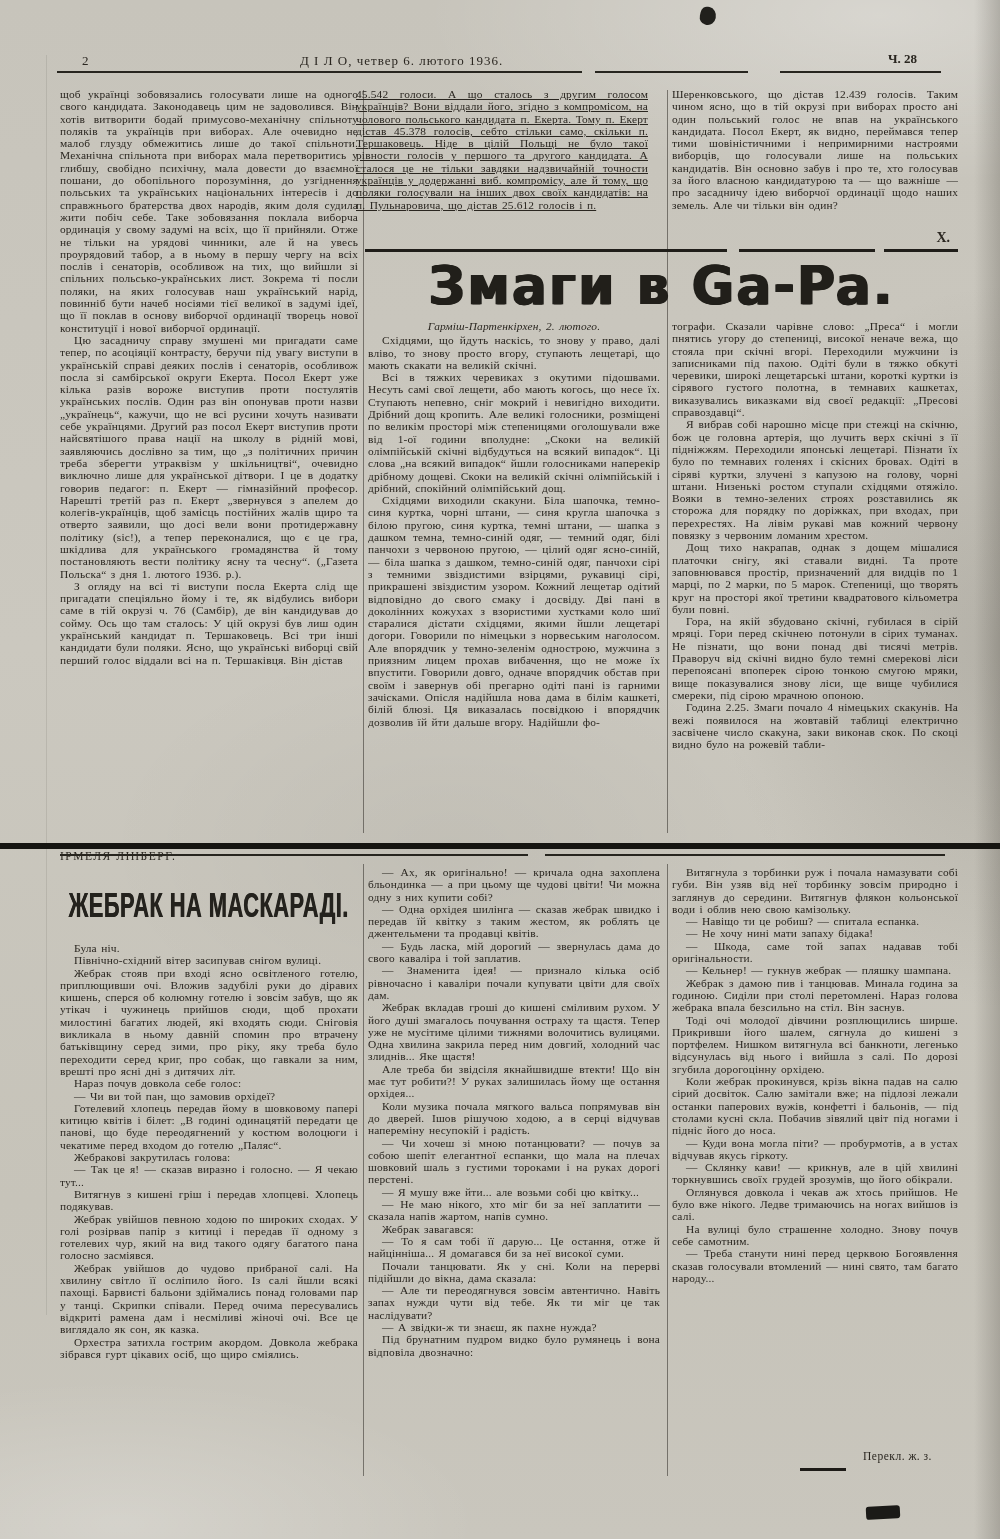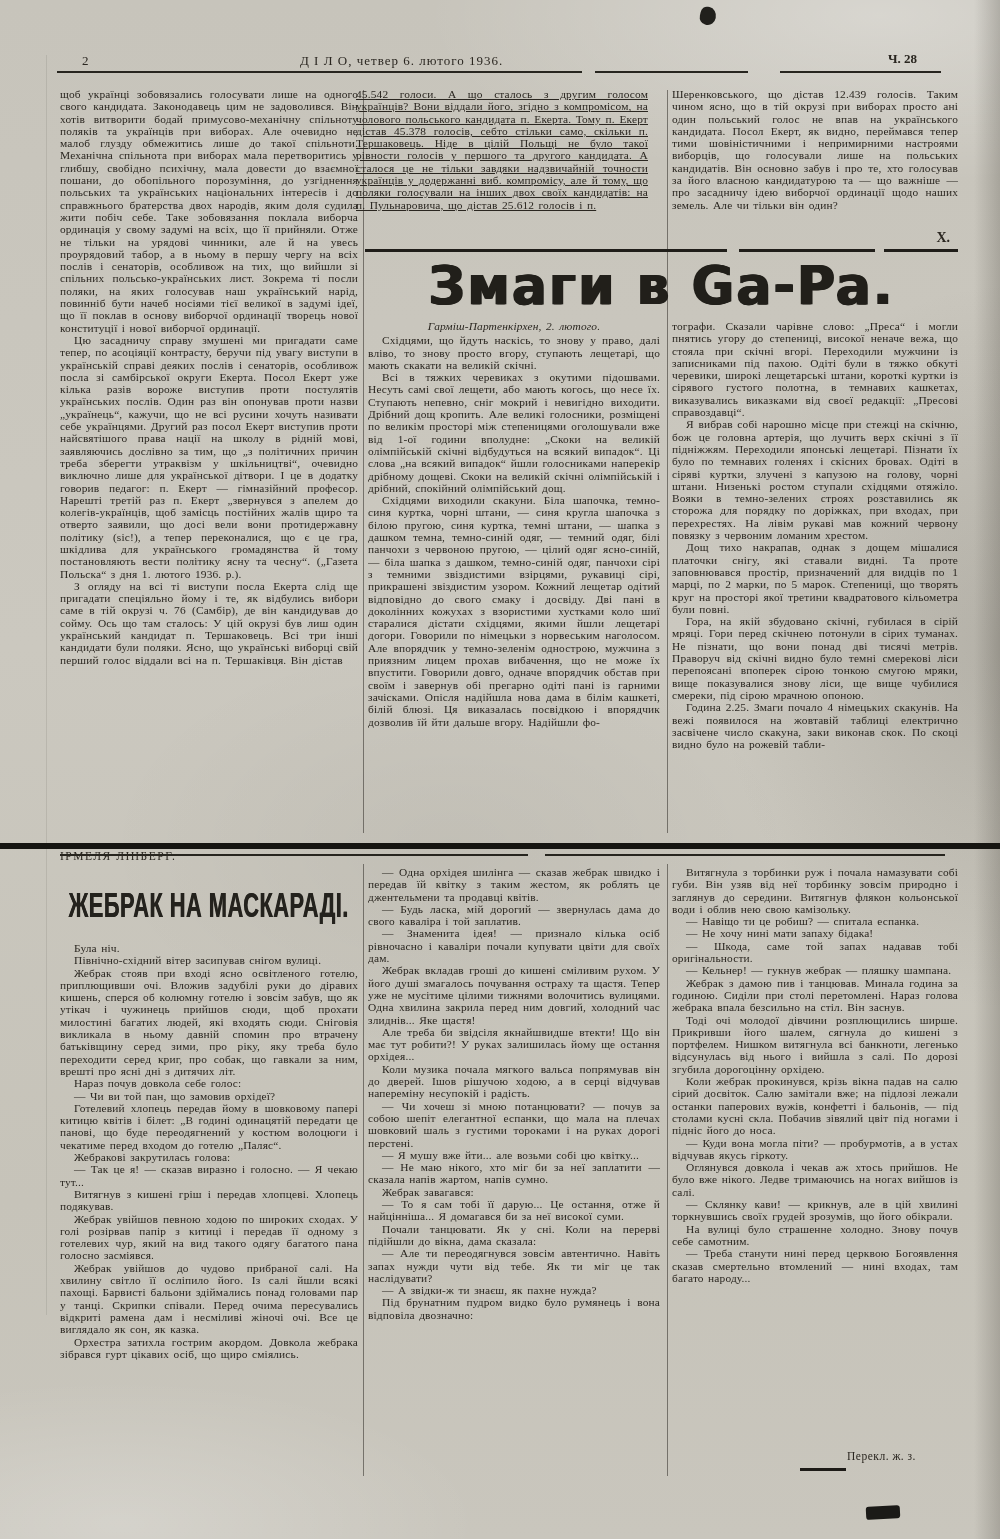--- a/index.html
+++ b/index.html
@@ -48,21 +48,21 @@
   .section-line.s2{left:545px;width:400px;}
 
   .feu-byline{position:absolute;left:60px;top:850px;font-size:11.5px;letter-spacing:1.5px;}
   .feu-title{position:absolute;left:60px;top:892px;width:298px;text-align:center;}
   .feu-title span{display:inline-block;font-family:"Liberation Sans",sans-serif;font-weight:bold;
     font-size:23px;letter-spacing:0.5px;color:#24221d;transform:scaleY(1.5) scaleX(0.95);
     transform-origin:center;text-shadow:0.5px 0 0 currentColor;}
 
   .signature-x{position:absolute;left:672px;top:230px;width:278px;text-align:right;
     font-size:14px;font-weight:bold;}
-  .translator{position:absolute;left:648px;top:1450px;width:268px;text-align:right;
+  .translator{position:absolute;left:664px;top:1450px;width:268px;text-align:right;
     font-size:11.5px;letter-spacing:0.5px;}
   .translator-dash{position:absolute;left:800px;top:1468px;width:46px;height:3px;background:#1d1b17;}
 </style>
 </head>
 <body>
 
 <div class="page">
 
   <div class="edge-shade"></div>
   <div class="fold-line"></div>
@@ -126,20 +126,21 @@
       <p>— Чи ви той пан, що замовив орхідеї?</p>
       <p>Готелевий хлопець передав йому в шовковому папері китицю квітів і білет: „В годині одинацятій передати це панові, що буде переодягнений у костюм волоцюги і чекатиме перед входом до готелю „Паляс“.</p>
       <p>Жебракові закрутилась голова:</p>
       <p>— Так це я! — сказав виразно і голосно. — Я чекаю тут...</p>
       <p>Витягнув з кишені гріш і передав хлопцеві. Хлопець подякував.</p>
       <p>Жебрак увійшов певною ходою по широких сходах. У голі розірвав папір з китиці і передав її одному з готелевих чур, який на вид такого одягу багатого пана голосно засміявся.</p>
       <p>Жебрак увійшов до чудово прибраної салі. На хвилину світло її осліпило його. Із салі йшли всякі пахощі. Барвисті бальони здіймались понад головами пар у танці. Скрипки співали. Перед очима пересувались відкриті рамена дам і несміливі жіночі очі. Все це виглядало як сон, як казка.</p>
       <p>Орхестра затихла гострим акордом. Довкола жебрака зібрався гурт цікавих осіб, що щиро сміялись.</p>
     </div>
   <div class="col" style="left:368px;top:866px;width:292px;height:610px;">
+      <p>— Ах, як оригінально! — кричала одна захоплена бльондинка — а при цьому ще чудові цвіти! Чи можна одну з них купити собі?</p>
       <p>— Одна орхідея шилінга — сказав жебрак швидко і передав їй квітку з таким жестом, як роблять це джентельмени та продавці квітів.</p>
       <p>— Будь ласка, мій дорогий — звернулась дама до свого каваліра і той заплатив.</p>
       <p>— Знаменита ідея! — признало кілька осіб рівночасно і каваліри почали купувати цвіти для своїх дам.</p>
       <p>Жебрак вкладав гроші до кишені сміливим рухом. У його душі змагалось почування остраху та щастя. Тепер уже не мусітиме цілими тижнями волочитись вулицями. Одна хвилина закрила перед ним довгий, холодний час злиднів... Яке щастя!</p>
       <p>Але треба би звідсіля якнайшвидше втекти! Що він має тут робити?! У руках залишилась йому ще остання орхідея...</p>
       <p>Коли музика почала мягкого вальса попрямував він до дверей. Ішов рішучою ходою, а в серці відчував напереміну несупокій і радість.</p>
       <p>— Чи хочеш зі мною потанцювати? — почув за собою шепіт елегантної еспанки, що мала на плечах шовковий шаль з густими тороками і на руках дорогі перстені.</p>
       <p>— Я мушу вже йти... але возьми собі цю квітку...</p>
       <p>— Не маю нікого, хто міг би за неї заплатити — сказала напів жартом, напів сумно.</p>
       <p>Жебрак завагався:</p>
@@ -152,21 +153,21 @@
   <div class="col" style="left:672px;top:866px;width:286px;height:582px;">
       <p>Витягнула з торбинки руж і почала намазувати собі губи. Він узяв від неї торбинку зовсім природно і заглянув до середини. Витягнув флякон кольонської води і облив нею свою камізольку.</p>
       <p>— Навіщо ти це робиш? — спитала еспанка.</p>
       <p>— Не хочу нині мати запаху бідака!</p>
       <p>— Шкода, саме той запах надавав тобі оригінальности.</p>
       <p>— Кельнер! — гукнув жебрак — пляшку шампана.</p>
       <p>Жебрак з дамою пив і танцював. Минала година за годиною. Сиділи при столі перетомлені. Нараз голова жебрака впала безсильно на стіл. Він заснув.</p>
       <p>Тоді очі молодої дівчини розплющились ширше. Прикривши його шалем, сягнула до кишені з портфелем. Нишком витягнула всі банкноти, легенько відсунулась від нього і вийшла з салі. По дорозі згубила дорогоцінну орхідею.</p>
       <p>Коли жебрак прокинувся, крізь вікна падав на салю сірий досвіток. Салю замітали вже; на підлозі лежали останки паперових вужів, конфетті і бальонів, — під столами кусні скла. Побачив зівялий цвіт під ногами і підніс його до носа.</p>
       <p>— Куди вона могла піти? — пробурмотів, а в устах відчував якусь гіркоту.</p>
+      <p>— Склянку кави! — крикнув, але в цій хвилині торкнувшись своїх грудей зрозумів, що його обікрали.</p>
       <p>Оглянувся довкола і чекав аж хтось прийшов. Не було вже нікого. Ледве тримаючись на ногах вийшов із салі.</p>
-      <p>— Склянку кави! — крикнув, але в цій хвилині торкнувшись своїх грудей зрозумів, що його обікрали.</p>
       <p>На вулиці було страшенне холодно. Знову почув себе самотним.</p>
-      <p>— Треба станути нині перед церквою Богоявлення сказав смертельно втомлений — нині входах, там багато народу...</p>
+      <p>— Треба станути нині перед церквою Богоявлення сказав голосували втомлений — нині свято, там багато народу...</p>
     </div>
   <div class="translator">Перекл. ж. з.</div>
   <div class="translator-dash"></div>
 
 </div>
 
 </body></html>

